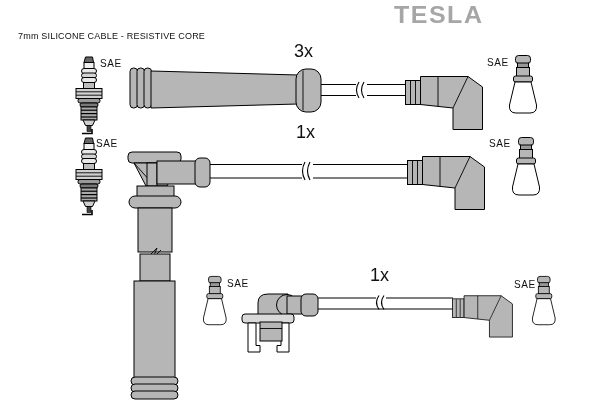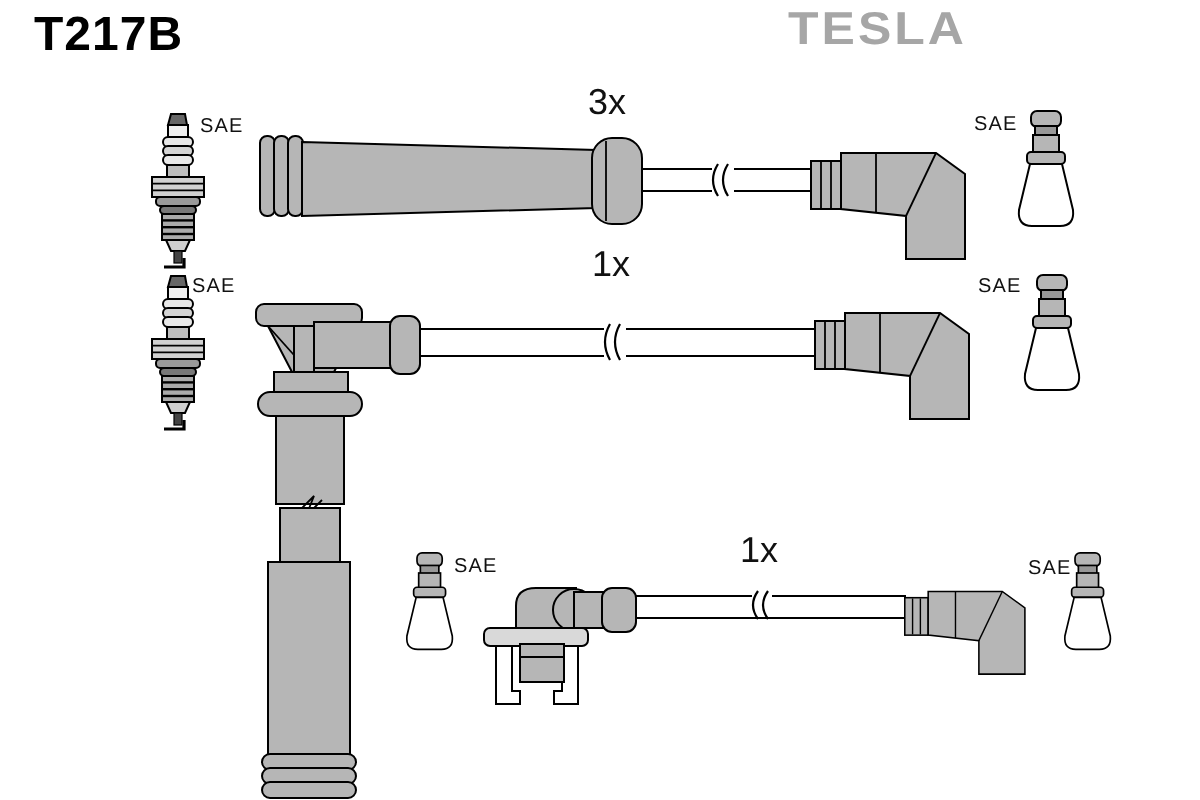--- a/index.html
+++ b/index.html
@@ -175,21 +175,21 @@
       </g>
       <g>
         <use href="#sym-elbow" transform="translate(452,293) scale(0.78)"></use>
       </g>
       <g>
         <use href="#sym-saeterm" transform="translate(527,276) scale(0.84)"></use>
       </g>
     </g>
   </svg>
 
-  <div class="abs title">T217B</div>
+  <div class="abs subtitle">7mm SILICONE CABLE - RESISTIVE CORE</div>
   <div class="abs brand">TESLA</div>
 
   <div class="abs qty qty-top">3x</div>
   <div class="abs qty qty-middle">1x</div>
   <div class="abs qty qty-bottom">1x</div>
 
   <div class="abs sae sae-1">SAE</div>
   <div class="abs sae sae-2">SAE</div>
   <div class="abs sae sae-3">SAE</div>
   <div class="abs sae sae-4">SAE</div>

